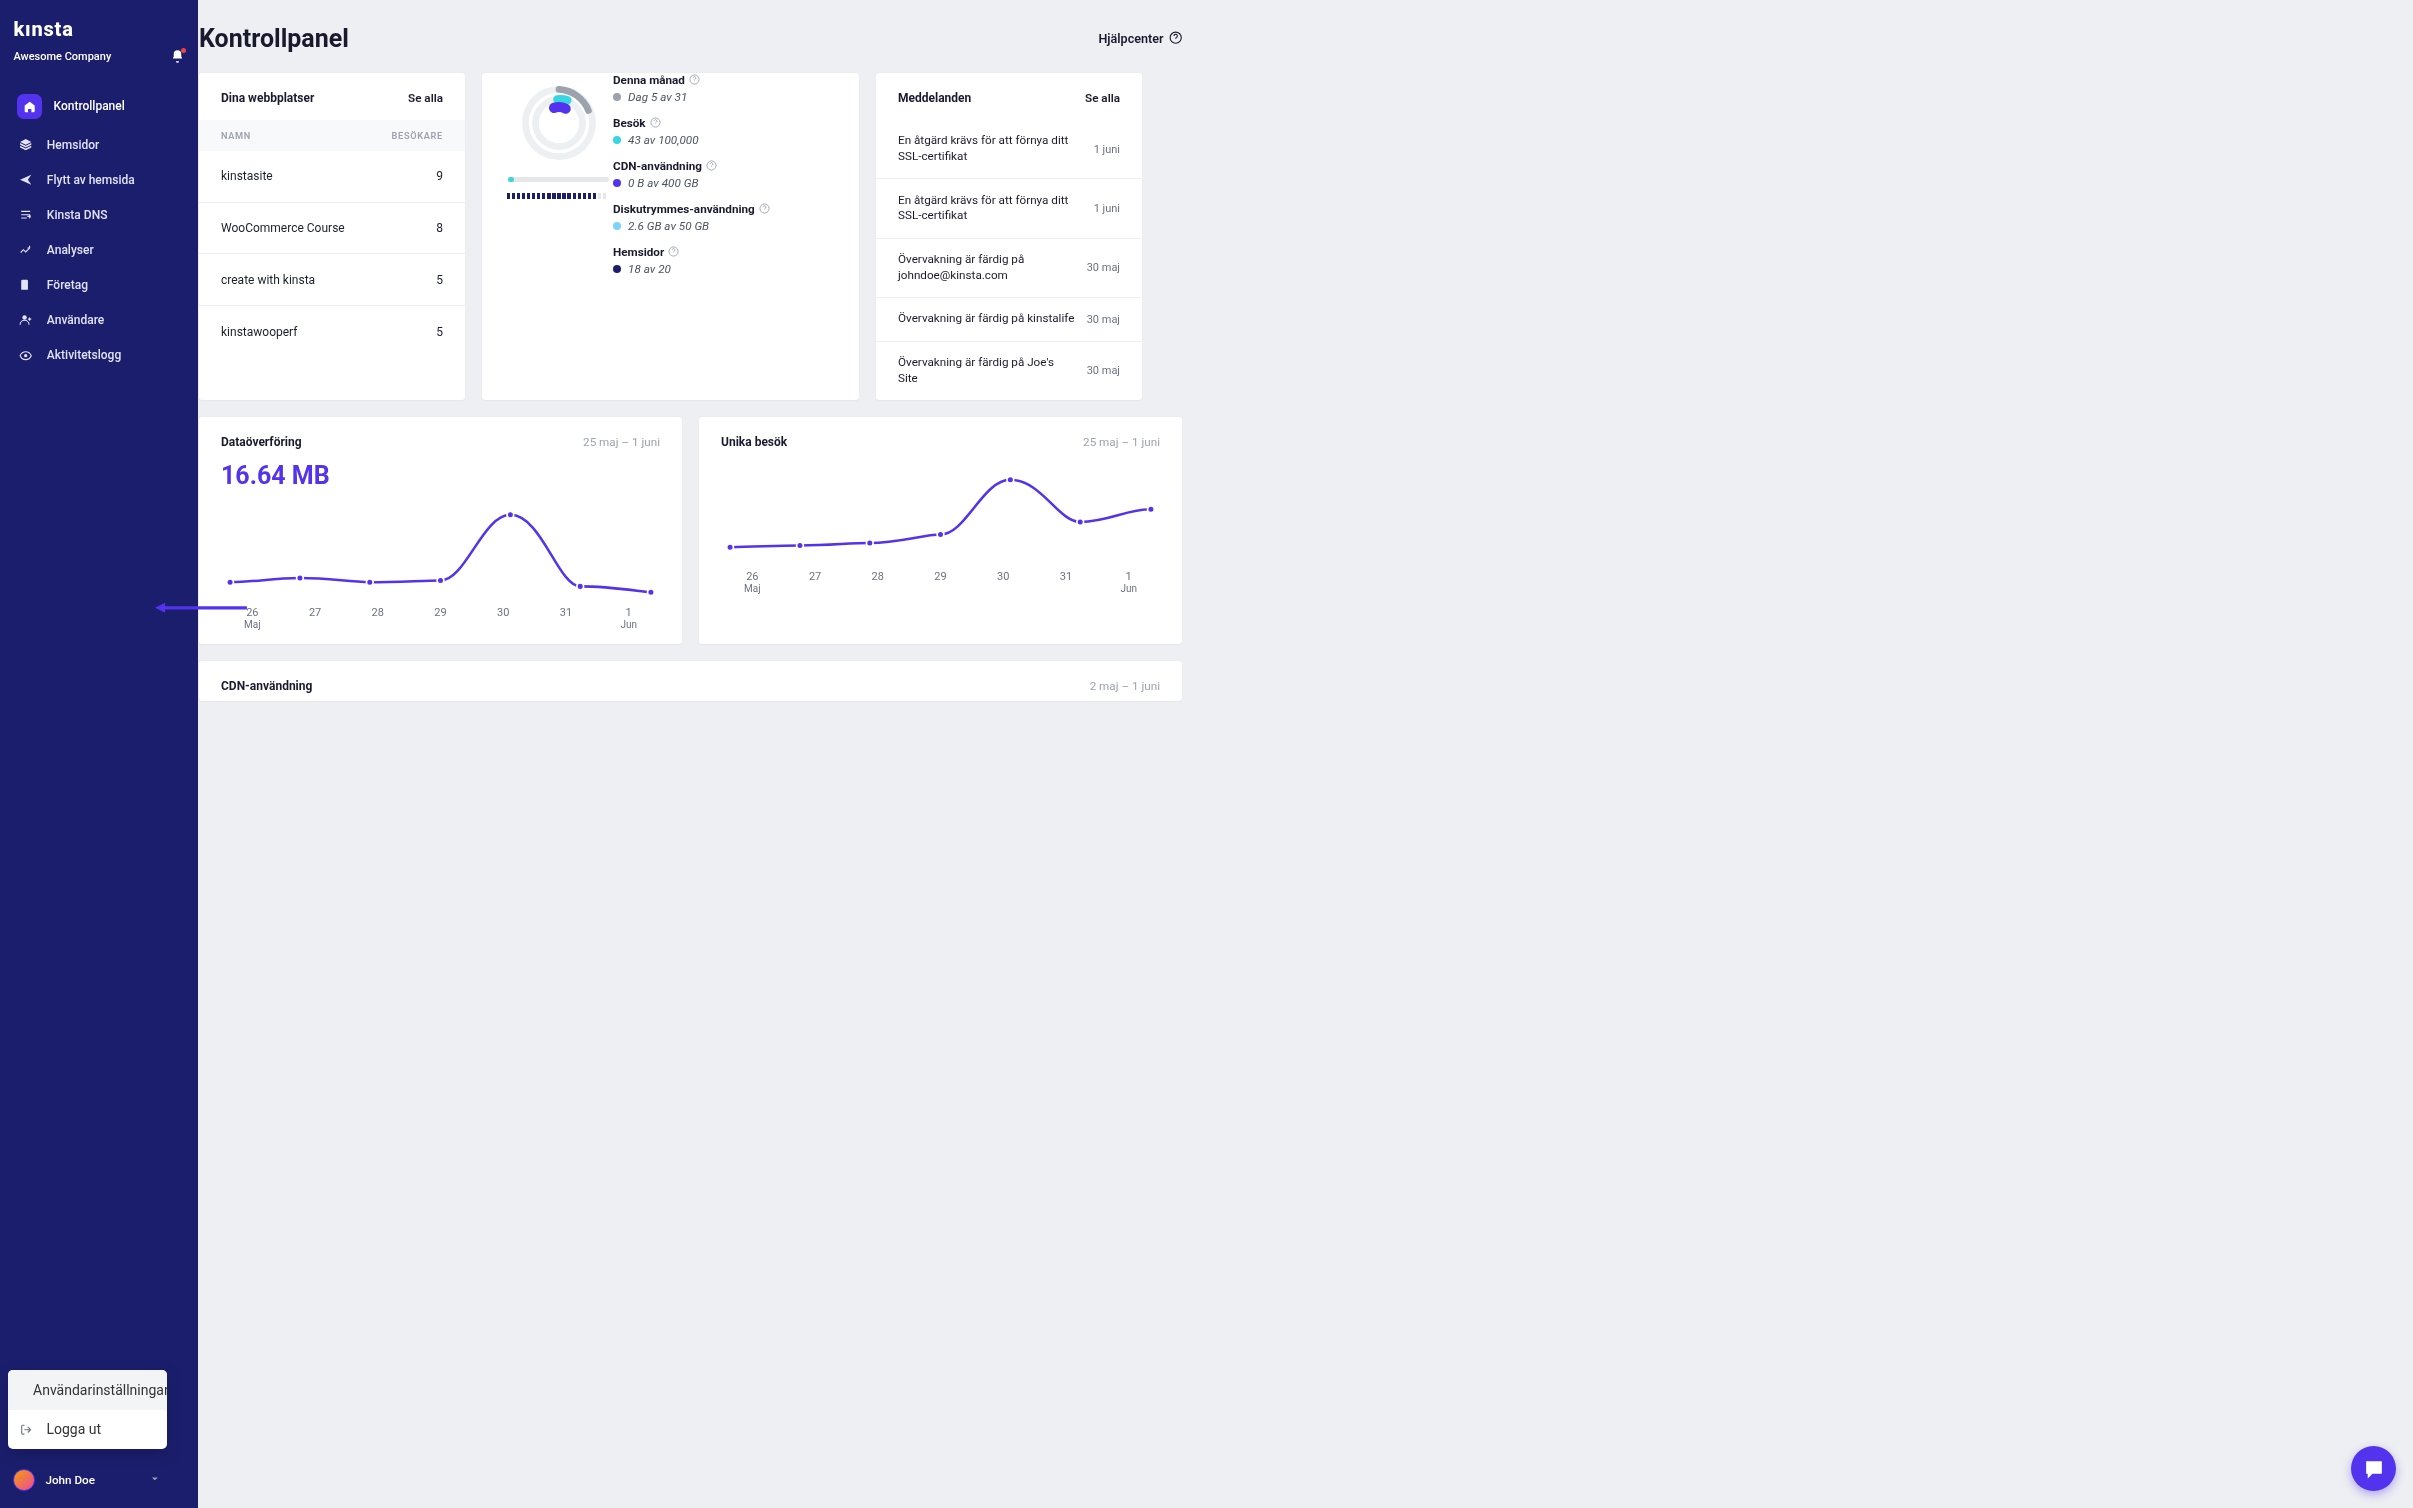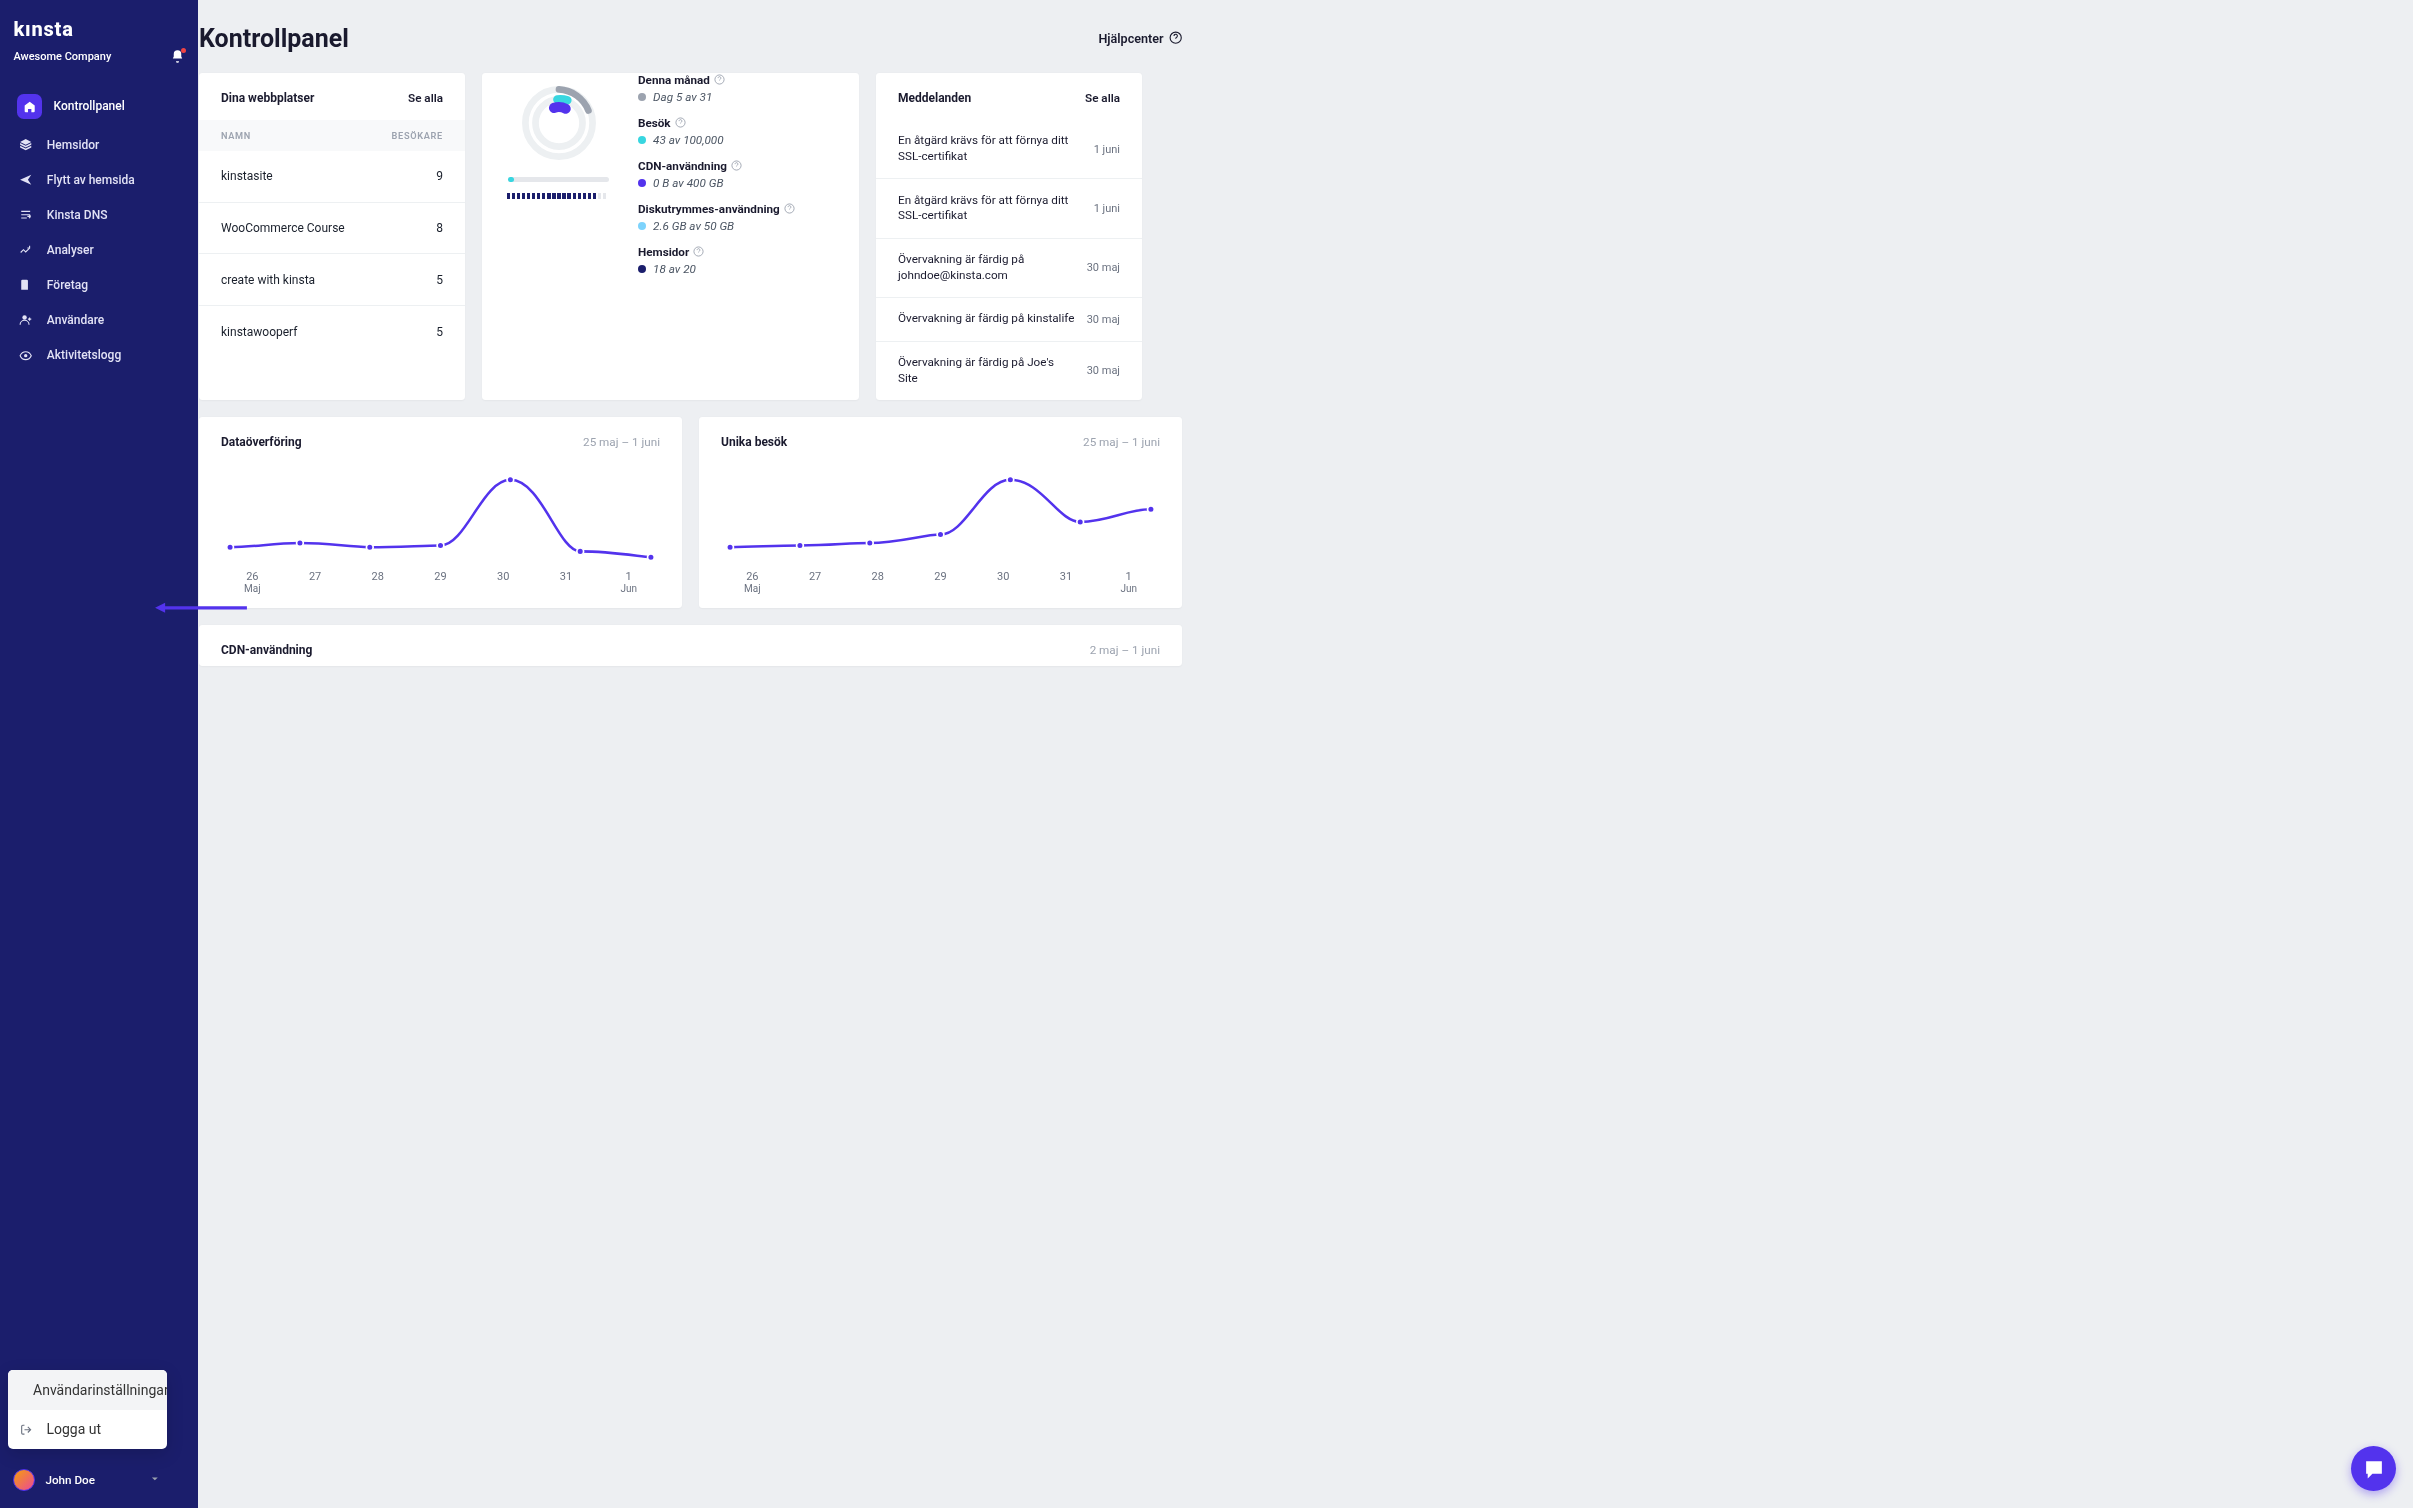--- a/index.html
+++ b/index.html
@@ -194,21 +194,20 @@
   justify-content: space-between;
   padding: 18.4px 22px;
   border-top: 0.8px solid #edf0f2;
   font-size: 12px;
   cursor: pointer;
 }
 .site-row:first-of-type { border-top: none; }
 
 .resource-body {
   display: flex;
-  gap: 25px;
   padding: 0 22px 22px 22px;
 }
 .donut-col {
   width: 109px;
   display: flex;
   flex-direction: column;
   align-items: center;
   gap: 11.7px;
   padding-top: 8.4px;
 }
@@ -629,20 +628,21 @@
       </div>
     </div>
   </div>
 
   <div class="bottom-grid">
     <div class="card chart-card">
       <div class="card-header">
         <div class="card-title">Dataöverföring</div>
         <div class="date-range">25 maj – 1 juni</div>
       </div>
+      <div class="big-value">16.64 MB</div>
       <div class="chart-area">
         <svg class="chart-svg" viewBox="0 0 500 120">
           <path class="line" d="M0,100 C30,100 50,95 83,95 C120,95 140,100 166,100 C200,100 230,98 250,98 C280,98 300,20 333,20 C370,20 390,105 416,105 C450,105 480,110 500,112"></path>
           <circle cx="0" cy="100" r="4"></circle>
             <circle cx="83" cy="95" r="4"></circle>
             <circle cx="166" cy="100" r="4"></circle>
             <circle cx="250" cy="98" r="4"></circle>
             <circle cx="333" cy="20" r="4"></circle>
             <circle cx="416" cy="105" r="4"></circle>
             <circle cx="500" cy="112" r="4"></circle>

